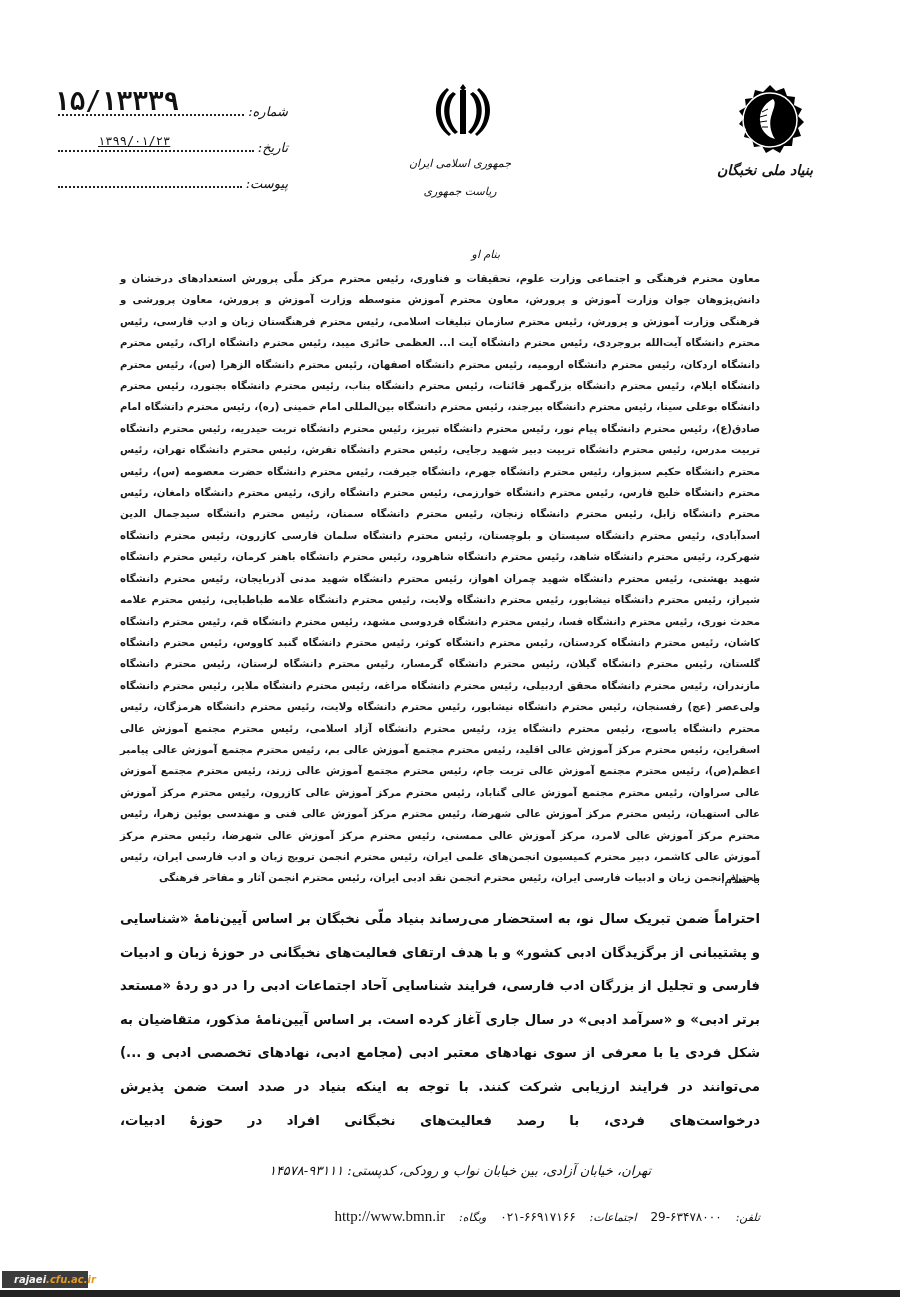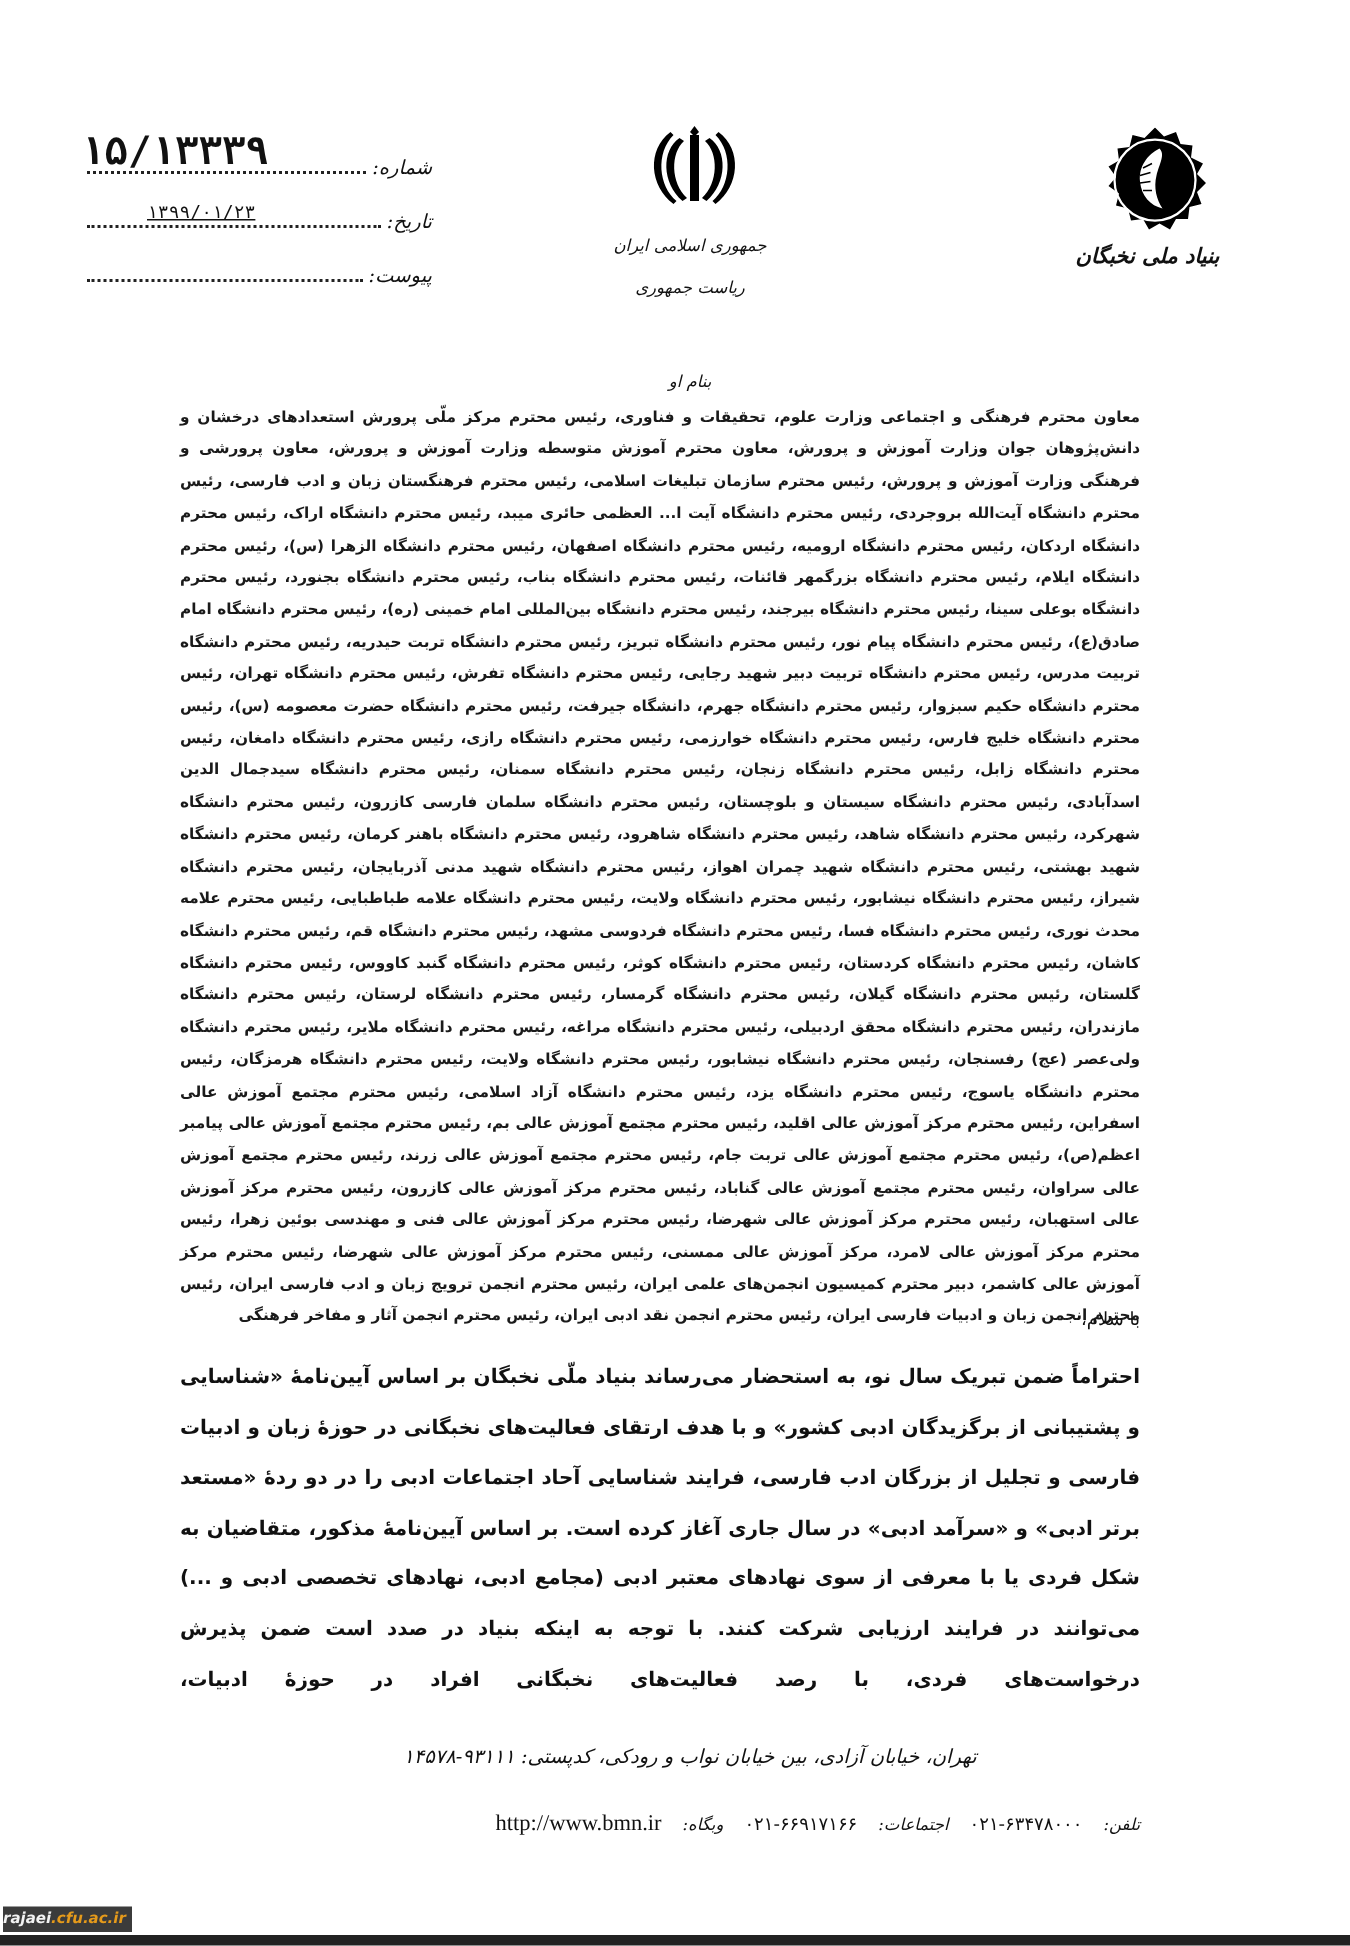--- a/index.html
+++ b/index.html
@@ -15,35 +15,35 @@
   .meta-dots { flex:1; border-bottom:2px dotted #222; height:12px; position:relative; }
   .meta-value { position:absolute; left:0; bottom:2px; direction:ltr; font-family:"DejaVu Sans Mono", monospace; white-space:nowrap; }
   .meta-value.number { font-size:26px; font-weight:bold; letter-spacing:1px; left:-4px; bottom:-2px; }
   .meta-value.date { font-size:12px; left:40px;text-decoration:underline; }
   .emblem { position:absolute; left:428px; top:78px; width:70px; text-align:center; }
   .gov-text { position:absolute; left:400px; top:150px; width:120px; text-align:center; direction:rtl;
     font-family:"DejaVu Serif", serif; font-style:italic; font-size:11px; line-height:28px; }
   .foundation-logo { position:absolute; left:735px; top:85px; width:70px; height:70px; }
   .foundation-name { position:absolute; left:710px; top:162px; width:110px; text-align:center; direction:rtl;
     font-family:"DejaVu Serif", serif; font-style:italic; font-weight:bold; font-size:14px; }
-  .invocation { position:absolute; left:420px; top:248px; width:80px; text-align:center; direction:rtl;
+  .invocation { position:absolute; left:420px; top:248px; width:80px; text-align:right; direction:rtl;
     font-family:"DejaVu Serif", serif; font-style:italic; font-size:11px; }
   .addressees { position:absolute; left:120px; top:268px; width:640px; direction:rtl; text-align:justify;
     font-size:10.2px; line-height:21.4px; font-weight:bold; color:#1a1a1a; text-align-last:right; }
   .salutation { position:absolute; left:560px; top:872px; width:200px; direction:rtl; text-align:right; font-size:12px; }
   .body-text { position:absolute; left:120px; top:902px; width:640px; direction:rtl; text-align:justify;
     font-size:13.3px; line-height:33.6px; font-weight:bold; text-align-last:justify; }
   .address { position:absolute; left:260px; top:1163px; width:400px; direction:rtl; text-align:center;
     font-family:"DejaVu Serif", serif; font-style:italic; font-size:13px; }
   .contact { position:absolute; left:200px; top:1208px; width:560px; direction:rtl; display:flex; justify-content:flex-start; gap:14px;
     font-size:12px; align-items:baseline; white-space:nowrap; }
   .contact .lbl { font-family:"DejaVu Serif", serif; font-style:italic; font-size:11px; }
   .contact .url { direction:ltr; font-family:"Liberation Serif", serif; font-size:15px; }
   .watermark { position:absolute; left:2px; top:1271px; width:86px; height:17px; background:#3b3b3b;
-    font-family:"DejaVu Sans", sans-serif; font-style:italic; font-weight:bold; font-size:10px; line-height:17px; padding-left:0; box-sizing:border-box; }
+    font-family:"DejaVu Sans", sans-serif; font-style:italic; font-weight:bold; font-size:10px; line-height:17px; padding-left:12px; box-sizing:border-box; }
   .watermark .w1 { color:#f2f2f2; }
   .watermark .w2 { color:#e59a1b; }
 </style>
 </head>
 <body>
 
 <div class="header">
   <div class="meta">
     <div class="meta-row">
       <span class="meta-label">شماره:</span>
@@ -96,21 +96,21 @@
 <div class="addressees">معاون محترم فرهنگی و اجتماعی وزارت علوم، تحقیقات و فناوری، رئیس محترم مرکز ملّی پرورش استعدادهای درخشان و دانش‌پژوهان جوان وزارت آموزش و پرورش، معاون محترم آموزش متوسطه وزارت آموزش و پرورش، معاون پرورشی و فرهنگی وزارت آموزش و پرورش، رئیس محترم سازمان تبلیغات اسلامی، رئیس محترم فرهنگستان زبان و ادب فارسی، رئیس محترم دانشگاه آیت‌الله بروجردی، رئیس محترم دانشگاه آیت ا... العظمی حائری میبد، رئیس محترم دانشگاه اراک، رئیس محترم دانشگاه اردکان، رئیس محترم دانشگاه ارومیه، رئیس محترم دانشگاه اصفهان، رئیس محترم دانشگاه الزهرا (س)، رئیس محترم دانشگاه ایلام، رئیس محترم دانشگاه بزرگمهر قائنات، رئیس محترم دانشگاه بناب، رئیس محترم دانشگاه بجنورد، رئیس محترم دانشگاه بوعلی سینا، رئیس محترم دانشگاه بیرجند، رئیس محترم دانشگاه بین‌المللی امام خمینی (ره)، رئیس محترم دانشگاه امام صادق(ع)، رئیس محترم دانشگاه پیام نور، رئیس محترم دانشگاه تبریز، رئیس محترم دانشگاه تربت حیدریه، رئیس محترم دانشگاه تربیت مدرس، رئیس محترم دانشگاه تربیت دبیر شهید رجایی، رئیس محترم دانشگاه تفرش، رئیس محترم دانشگاه تهران، رئیس محترم دانشگاه حکیم سبزوار، رئیس محترم دانشگاه جهرم، دانشگاه جیرفت، رئیس محترم دانشگاه حضرت معصومه (س)، رئیس محترم دانشگاه خلیج فارس، رئیس محترم دانشگاه خوارزمی، رئیس محترم دانشگاه رازی، رئیس محترم دانشگاه دامغان، رئیس محترم دانشگاه زابل، رئیس محترم دانشگاه زنجان، رئیس محترم دانشگاه سمنان، رئیس محترم دانشگاه سیدجمال الدین اسدآبادی، رئیس محترم دانشگاه سیستان و بلوچستان، رئیس محترم دانشگاه سلمان فارسی کازرون، رئیس محترم دانشگاه شهرکرد، رئیس محترم دانشگاه شاهد، رئیس محترم دانشگاه شاهرود، رئیس محترم دانشگاه باهنر کرمان، رئیس محترم دانشگاه شهید بهشتی، رئیس محترم دانشگاه شهید چمران اهواز، رئیس محترم دانشگاه شهید مدنی آذربایجان، رئیس محترم دانشگاه شیراز، رئیس محترم دانشگاه نیشابور، رئیس محترم دانشگاه ولایت، رئیس محترم دانشگاه علامه طباطبایی، رئیس محترم علامه محدث نوری، رئیس محترم دانشگاه فسا، رئیس محترم دانشگاه فردوسی مشهد، رئیس محترم دانشگاه قم، رئیس محترم دانشگاه کاشان، رئیس محترم دانشگاه کردستان، رئیس محترم دانشگاه کوثر، رئیس محترم دانشگاه گنبد کاووس، رئیس محترم دانشگاه گلستان، رئیس محترم دانشگاه گیلان، رئیس محترم دانشگاه گرمسار، رئیس محترم دانشگاه لرستان، رئیس محترم دانشگاه مازندران، رئیس محترم دانشگاه محقق اردبیلی، رئیس محترم دانشگاه مراغه، رئیس محترم دانشگاه ملایر، رئیس محترم دانشگاه ولی‌عصر (عج) رفسنجان، رئیس محترم دانشگاه نیشابور، رئیس محترم دانشگاه ولایت، رئیس محترم دانشگاه هرمزگان، رئیس محترم دانشگاه یاسوج، رئیس محترم دانشگاه یزد، رئیس محترم دانشگاه آزاد اسلامی، رئیس محترم مجتمع آموزش عالی اسفراین، رئیس محترم مرکز آموزش عالی اقلید، رئیس محترم مجتمع آموزش عالی بم، رئیس محترم مجتمع آموزش عالی پیامبر اعظم(ص)، رئیس محترم مجتمع آموزش عالی تربت جام، رئیس محترم مجتمع آموزش عالی زرند، رئیس محترم مجتمع آموزش عالی سراوان، رئیس محترم مجتمع آموزش عالی گناباد، رئیس محترم مرکز آموزش عالی کازرون، رئیس محترم مرکز آموزش عالی استهبان، رئیس محترم مرکز آموزش عالی شهرضا، رئیس محترم مرکز آموزش عالی فنی و مهندسی بوئین زهرا، رئیس محترم مرکز آموزش عالی لامرد، مرکز آموزش عالی ممسنی، رئیس محترم مرکز آموزش عالی شهرضا، رئیس محترم مرکز آموزش عالی کاشمر، دبیر محترم کمیسیون انجمن‌های علمی ایران، رئیس محترم انجمن ترویج زبان و ادب فارسی ایران، رئیس محترم انجمن زبان و ادبیات فارسی ایران، رئیس محترم انجمن نقد ادبی ایران، رئیس محترم انجمن آثار و مفاخر فرهنگی</div>
 
 <div class="salutation">با سلام،</div>
 
 <div class="body-text">احتراماً ضمن تبریک سال نو، به استحضار می‌رساند بنیاد ملّی نخبگان بر اساس آیین‌نامهٔ «شناسایی و پشتیبانی از برگزیدگان ادبی کشور» و با هدف ارتقای فعالیت‌های نخبگانی در حوزهٔ زبان و ادبیات فارسی و تجلیل از بزرگان ادب فارسی، فرایند شناسایی آحاد اجتماعات ادبی را در دو ردهٔ «مستعد برتر ادبی» و «سرآمد ادبی» در سال جاری آغاز کرده است. بر اساس آیین‌نامهٔ مذکور، متقاضیان به شکل فردی یا با معرفی از سوی نهادهای معتبر ادبی (مجامع ادبی، نهادهای تخصصی ادبی و ...) می‌توانند در فرایند ارزیابی شرکت کنند. با توجه به اینکه بنیاد در صدد است ضمن پذیرش درخواست‌های فردی، با رصد فعالیت‌های نخبگانی افراد در حوزهٔ ادبیات،</div>
 
 <div class="address">تهران، خیابان آزادی، بین خیابان نواب و رودکی، کدپستی: ۹۳۱۱۱-۱۴۵۷۸</div>
 
 <div class="contact">
   <span class="lbl">تلفن:</span>
-  <span>۰۲۱-۶۳۴۷۸۰۰۰</span>
+  <span>29-۶۳۴۷۸۰۰۰</span>
   <span class="lbl">اجتماعات:</span>
   <span>۰۲۱-۶۶۹۱۷۱۶۶</span>
   <span class="lbl">وبگاه:</span>
   <span class="url">http://www.bmn.ir</span>
 </div>
 
 <div class="watermark">
   <span class="w1">rajaei</span><span class="w2">.cfu.ac.ir</span>
 </div>
 

